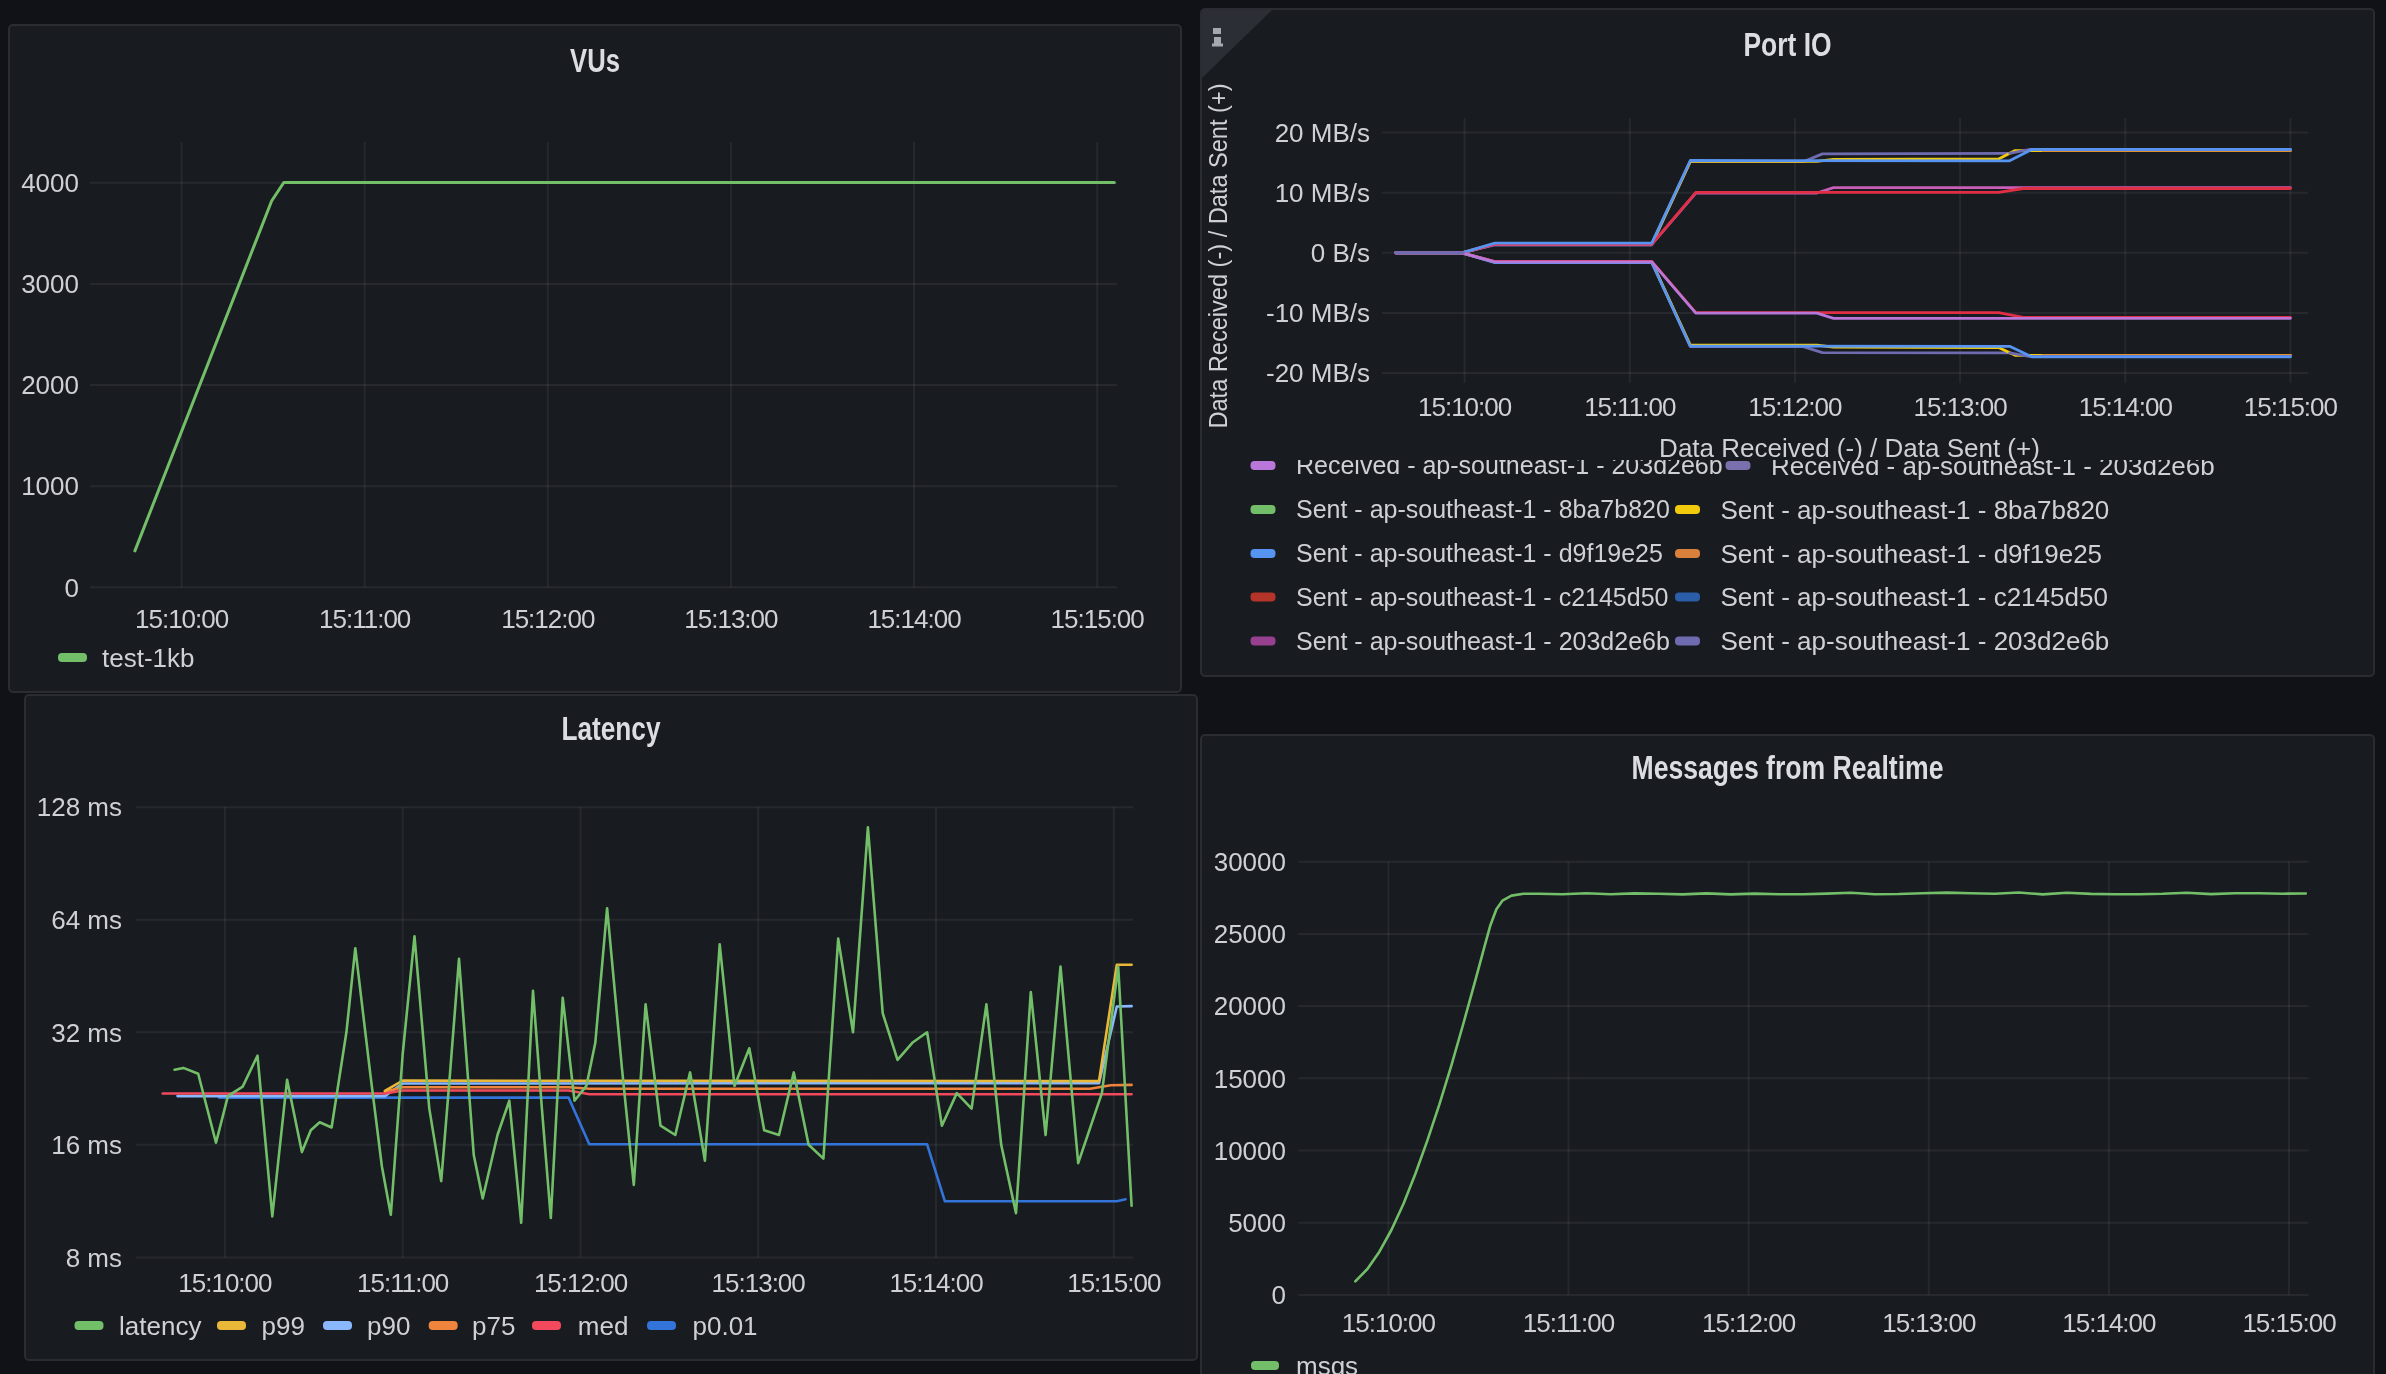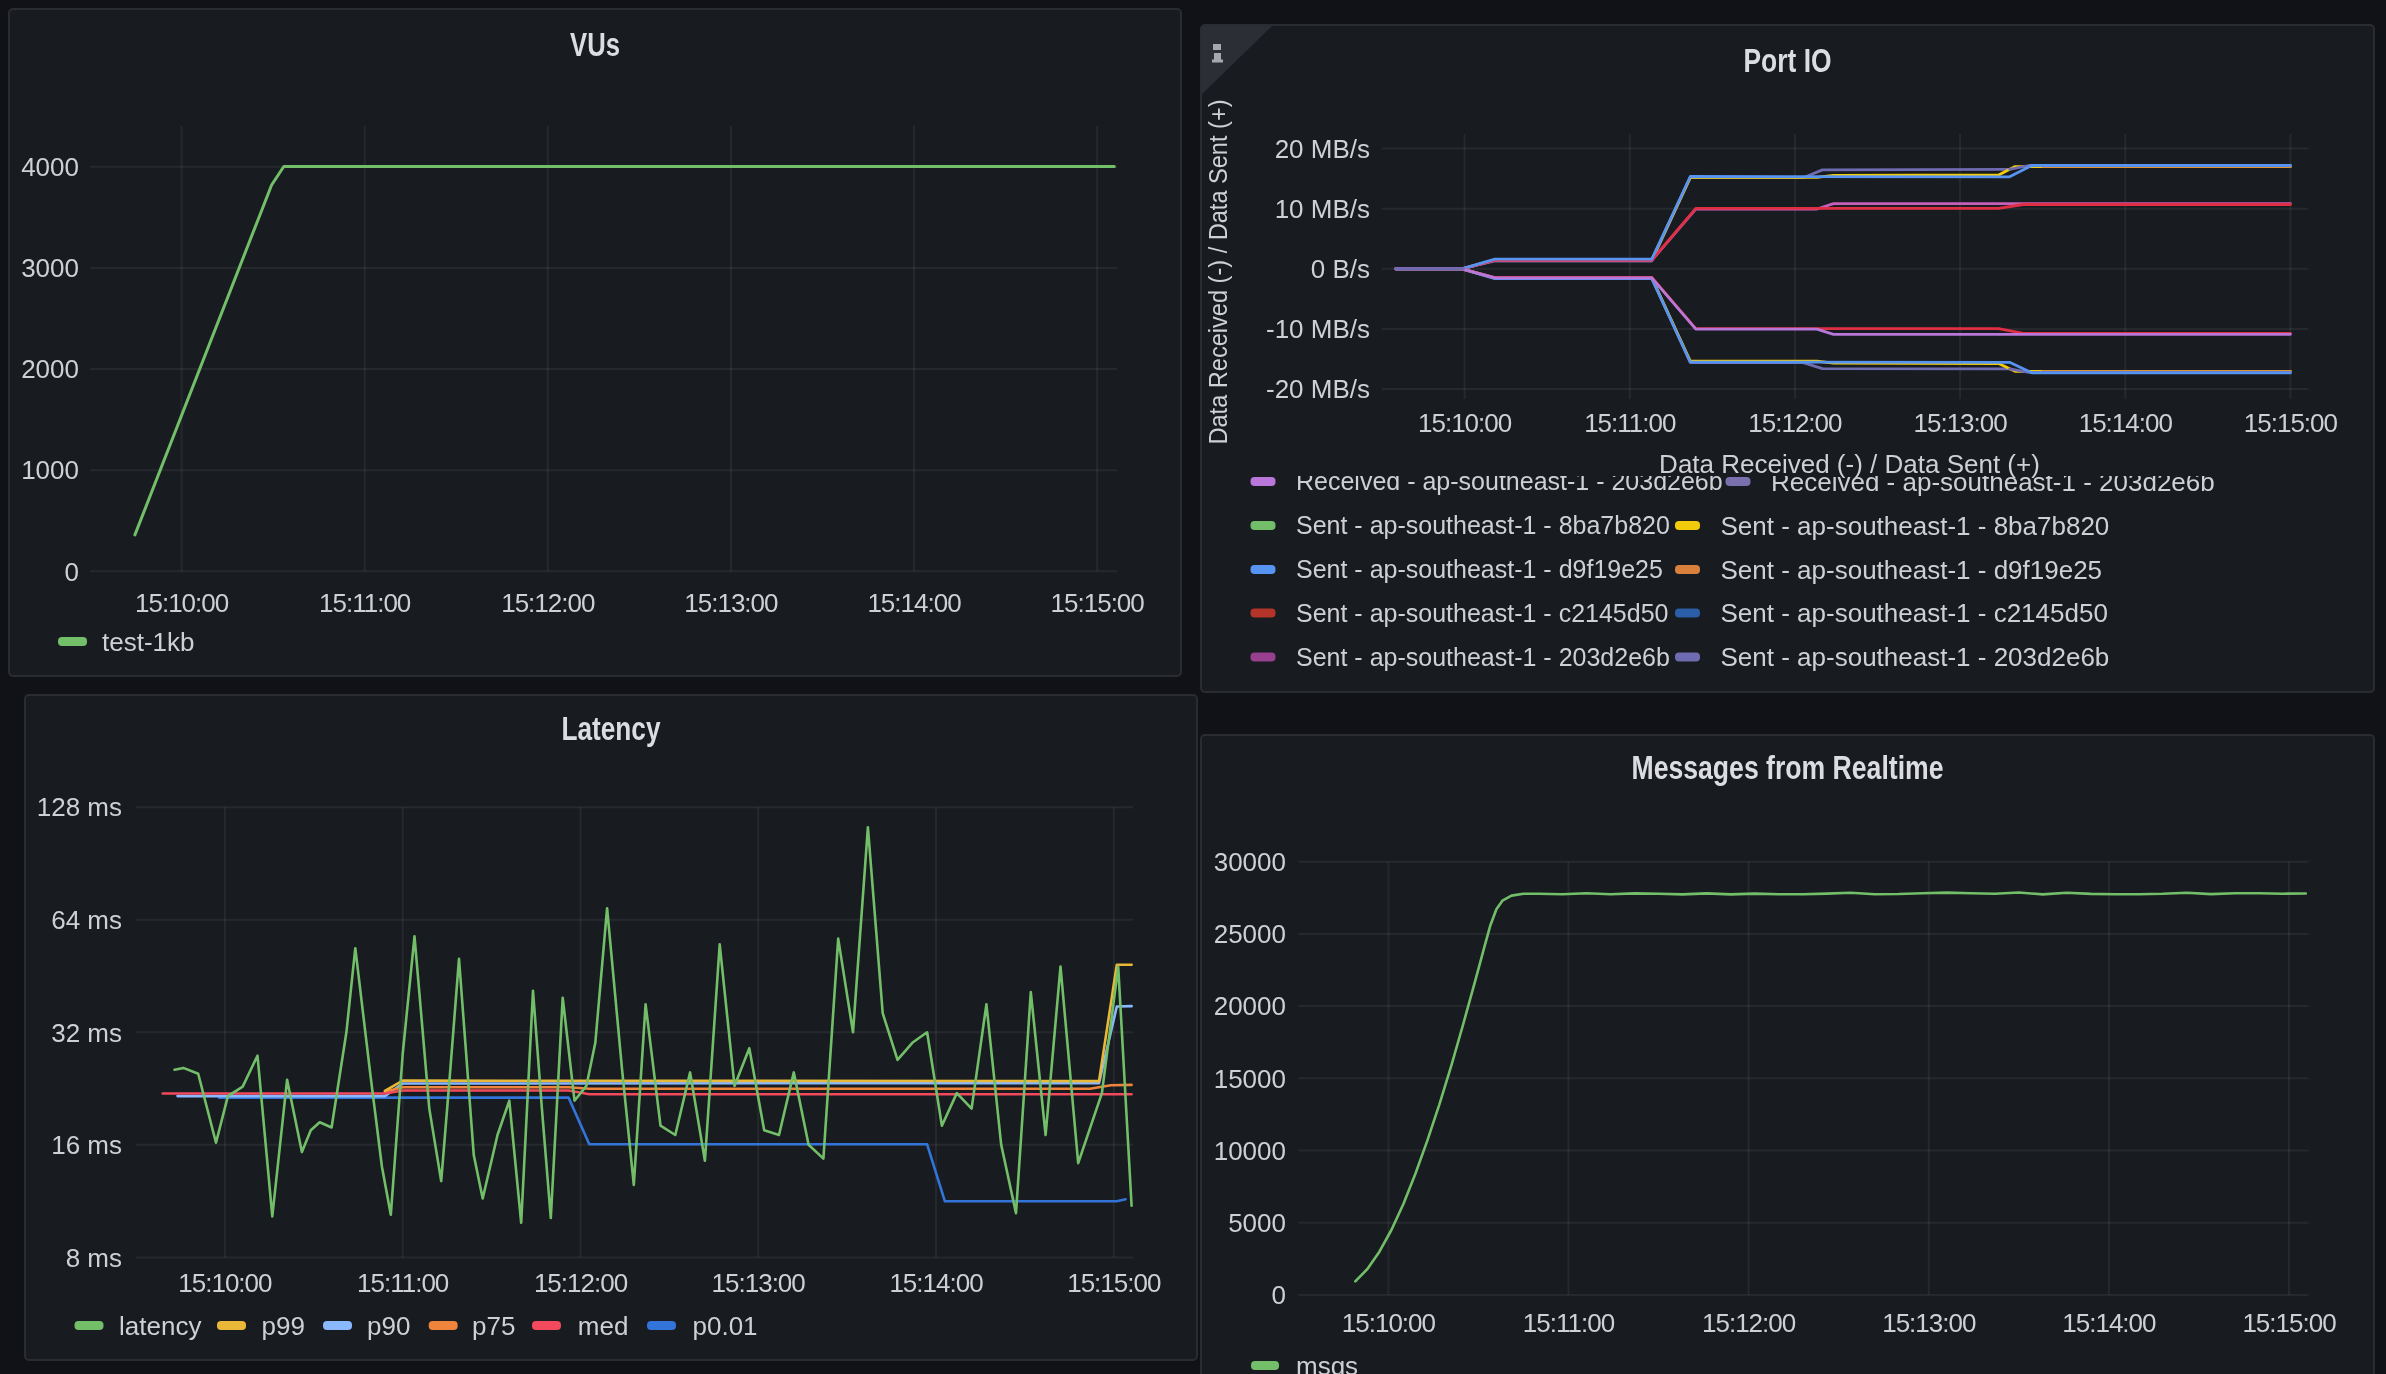--- a/index.html
+++ b/index.html
@@ -1,19 +1,19 @@
 <!DOCTYPE html>
 <html><head><meta charset="utf-8">
 <style>
 html,body{margin:0;padding:0;background:#111217;width:2386px;height:1374px;overflow:hidden}
 .p{position:absolute}
 text{font-family:"Liberation Sans",sans-serif}
 </style></head>
 <body>
-<div class="p" style="left:8px;top:8px"><svg width="1174" height="669" viewBox="0 0 1174 669">
+<div class="p" style="left:8px;top:24px"><svg width="1174" height="669" viewBox="0 0 1174 669">
       <rect x="1" y="1" width="1172" height="667" rx="4" fill="#181B1F" stroke="#2A2C32" stroke-width="2"></rect>
       <text x="587.0" y="47.7" font-size="33" text-anchor="middle" fill="#DCDDE2" font-weight="bold" textLength="50" lengthAdjust="spacingAndGlyphs">VUs</text>
       <line x1="82.0" y1="563.3" x2="1109.0" y2="563.3" stroke="rgba(204,204,220,0.08)" stroke-width="2"></line>
       <line x1="82.0" y1="462.2" x2="1109.0" y2="462.2" stroke="rgba(204,204,220,0.08)" stroke-width="2"></line>
       <line x1="82.0" y1="361.0" x2="1109.0" y2="361.0" stroke="rgba(204,204,220,0.08)" stroke-width="2"></line>
       <line x1="82.0" y1="259.9" x2="1109.0" y2="259.9" stroke="rgba(204,204,220,0.08)" stroke-width="2"></line>
       <line x1="82.0" y1="158.8" x2="1109.0" y2="158.8" stroke="rgba(204,204,220,0.08)" stroke-width="2"></line>
       <line x1="173.6" y1="118.0" x2="173.6" y2="563.3" stroke="rgba(204,204,220,0.08)" stroke-width="2"></line>
       <line x1="356.7" y1="118.0" x2="356.7" y2="563.3" stroke="rgba(204,204,220,0.08)" stroke-width="2"></line>
       <line x1="539.8" y1="118.0" x2="539.8" y2="563.3" stroke="rgba(204,204,220,0.08)" stroke-width="2"></line>
@@ -28,21 +28,21 @@
       <text x="173.6" y="603.7" font-size="26" text-anchor="middle" fill="#CFD0D6" font-weight="normal" letter-spacing="-1">15:10:00</text>
       <text x="356.7" y="603.7" font-size="26" text-anchor="middle" fill="#CFD0D6" font-weight="normal" letter-spacing="-1">15:11:00</text>
       <text x="539.8" y="603.7" font-size="26" text-anchor="middle" fill="#CFD0D6" font-weight="normal" letter-spacing="-1">15:12:00</text>
       <text x="722.9" y="603.7" font-size="26" text-anchor="middle" fill="#CFD0D6" font-weight="normal" letter-spacing="-1">15:13:00</text>
       <text x="906.0" y="603.7" font-size="26" text-anchor="middle" fill="#CFD0D6" font-weight="normal" letter-spacing="-1">15:14:00</text>
       <text x="1089.2" y="603.7" font-size="26" text-anchor="middle" fill="#CFD0D6" font-weight="normal" letter-spacing="-1">15:15:00</text>
       <polyline points="126.9,526.9 263.6,177.0 275.8,158.5 1106.3,158.5" fill="none" stroke="#73BF69" stroke-width="3" stroke-linejoin="round" stroke-linecap="round" stroke-opacity="1.0"></polyline>
       <rect x="50.0" y="629.0" width="29" height="9" rx="4" fill="#73BF69"></rect>
       <text x="94.0" y="642.7" font-size="26" text-anchor="start" fill="#CFD0D6" font-weight="normal">test-1kb</text>
     </svg></div>
-<div class="p" style="left:1200px;top:24px"><svg width="1175" height="669" viewBox="0 0 1175 669">
+<div class="p" style="left:1200px;top:8px"><svg width="1175" height="669" viewBox="0 0 1175 669">
       <rect x="1" y="1" width="1173" height="667" rx="4" fill="#181B1F" stroke="#2A2C32" stroke-width="2"></rect>
       <path d="M2,2 L72,2 L2,70 Z" fill="#2B2E34"></path>
       <g fill="#A6A8AF">
         <rect x="13" y="20" width="8" height="6"></rect>
         <rect x="14" y="29" width="7" height="8"></rect>
         <rect x="12" y="35.5" width="11" height="3"></rect>
       </g>
       <text x="587.5" y="47.7" font-size="33" text-anchor="middle" fill="#DCDDE2" font-weight="bold" textLength="88" lengthAdjust="spacingAndGlyphs">Port IO</text>
       <text x="27" y="248" font-size="26" text-anchor="middle" fill="#CFD0D6" transform="rotate(-90 27 248)" textLength="345" lengthAdjust="spacingAndGlyphs">Data Received (-) / Data Sent (+)</text>
       <line x1="182.0" y1="365.0" x2="1108.4" y2="365.0" stroke="rgba(204,204,220,0.08)" stroke-width="2"></line>

